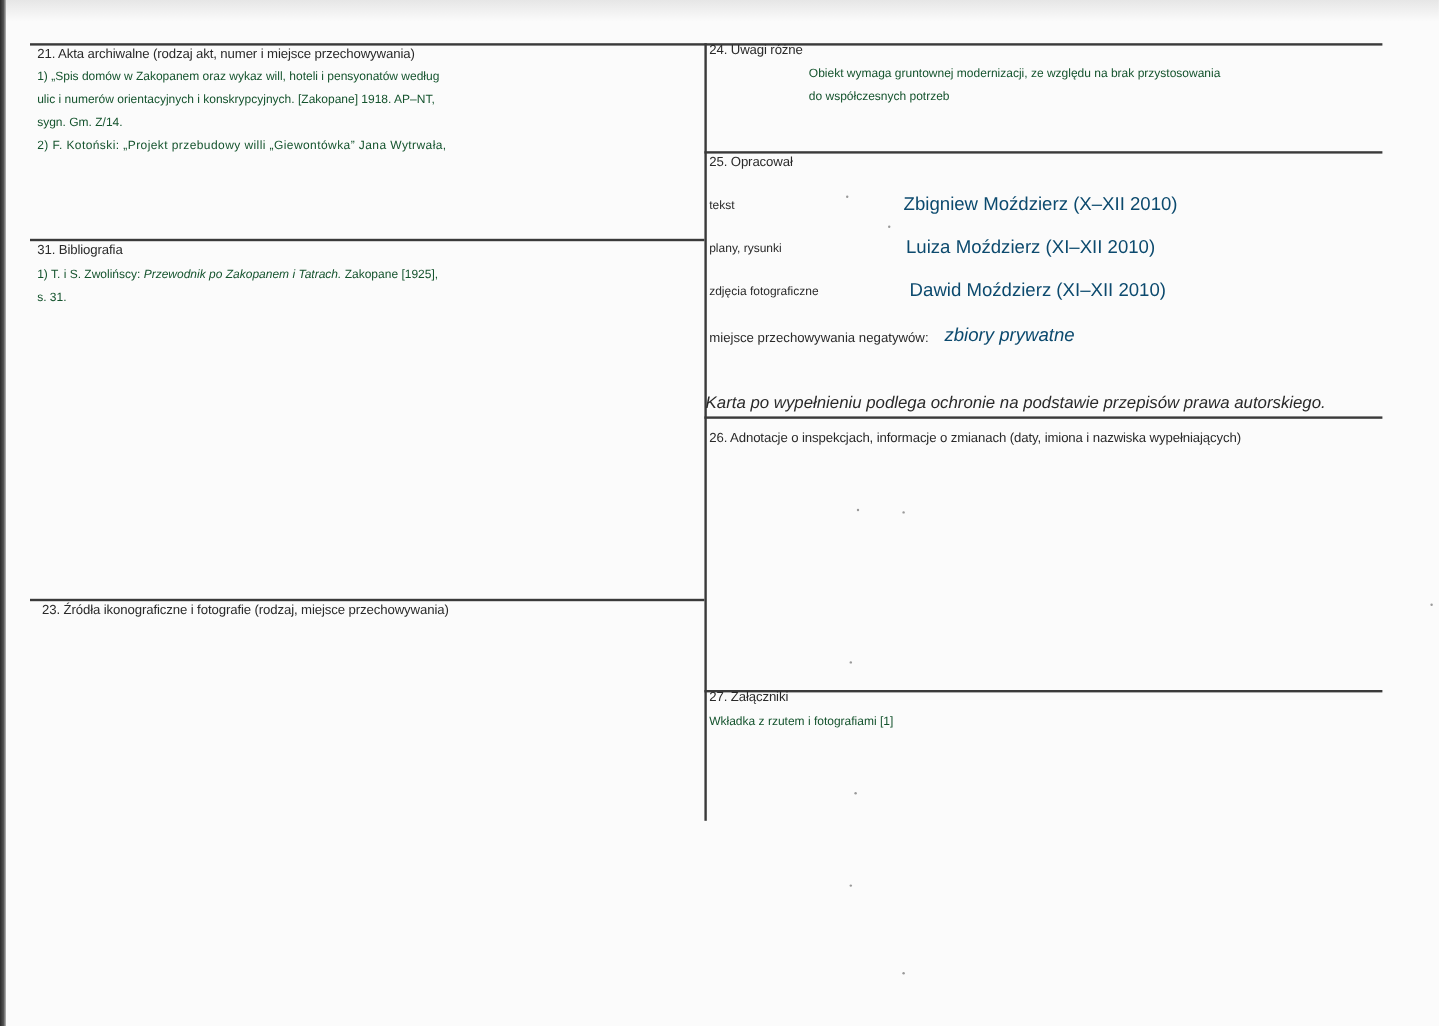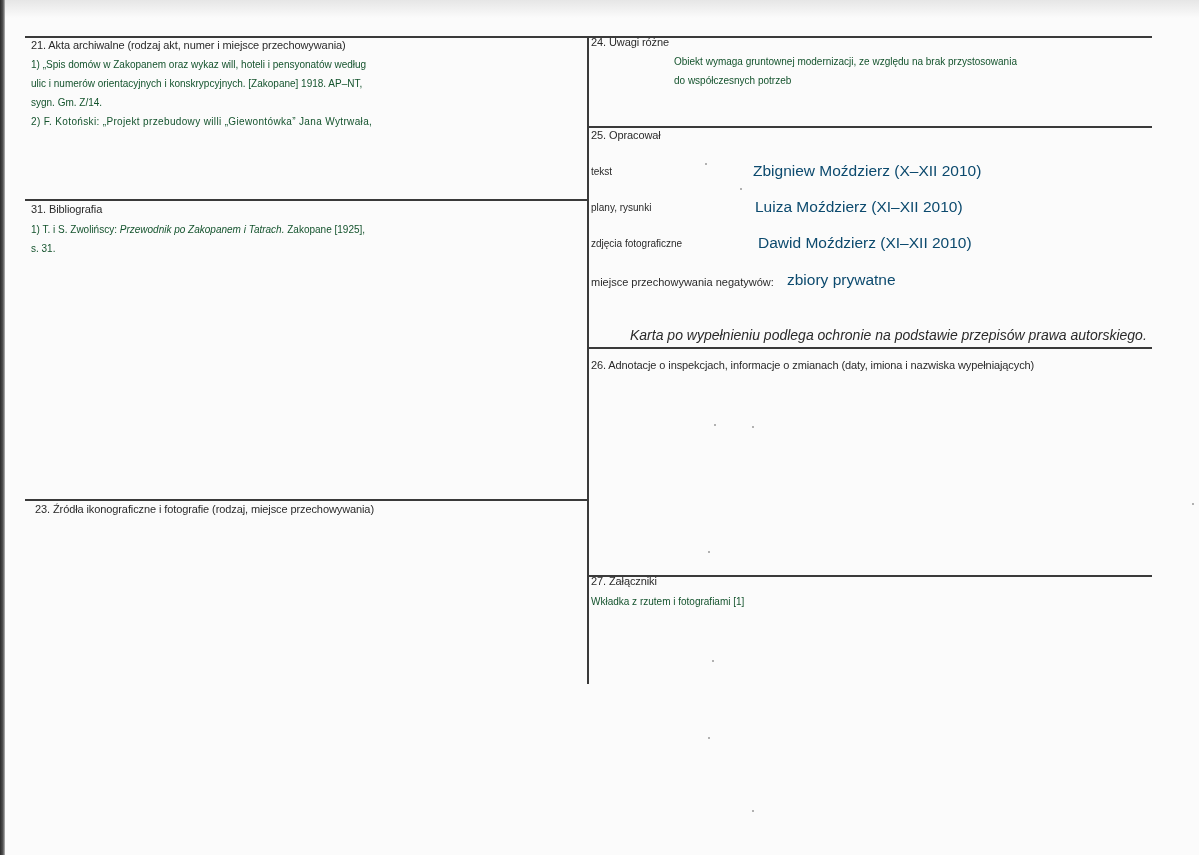--- a/index.html
+++ b/index.html
@@ -23,21 +23,21 @@
     .label { position: absolute; font-size: 11px; color: #2a2a2a; white-space: nowrap; letter-spacing: -0.1px; }
     .body-text { position: absolute; font-size: 10px; line-height: 19px; color: #14532d; }
     .body-text .line { display: block; white-space: nowrap; }
     .mono-ish { letter-spacing: 0.35px; }
 
     .credit-row { position: absolute; left: 591px; height: 20px; }
     .credit-row .k { position: absolute; left: 0; top: 4px; font-size: 10px; color: #2a2a2a; white-space: nowrap; }
     .credit-row .v { position: absolute; top: 0; font-size: 15.5px; white-space: nowrap; color: #0c4a6e; }
 
     .notice {
-      position: absolute; left: 630px; top: 327px; font-size: 14px; font-style: italic;
+      position: absolute; left: 588px; top: 327px; font-size: 14px; font-style: italic;
       color: #2a2a2a; white-space: nowrap;
     }
     .dot { position: absolute; width: 2px; height: 2px; background: #999; border-radius: 1px; }
   </style>
 </head>
 <body>
 
 <div class="page-top-shade"></div>
 <div class="page-edge-left"></div>
 
@@ -80,21 +80,21 @@
 <div class="credit-row" style="top:198px;">
   <span class="k">plany, rysunki</span>
   <span class="v" style="left:164px;">Luiza Moździerz (XI–XII 2010)</span>
 </div>
 <div class="credit-row" style="top:234px;">
   <span class="k">zdjęcia fotograficzne</span>
   <span class="v" style="left:167px;">Dawid Moździerz (XI–XII 2010)</span>
 </div>
 <div class="credit-row" style="top:271px;">
   <span class="k" style="font-size:11px; top:5px;">miejsce przechowywania negatywów:</span>
-  <span class="v" style="left:196px;">zbiory prywatne</span>
+  <span class="v" style="left:196px;font-style:italic;">zbiory prywatne</span>
 </div>
 
 <div class="notice">Karta po wypełnieniu podlega ochronie na podstawie przepisów prawa autorskiego.</div>
 
 <div class="label" style="left:591px; top:359px;">26. Adnotacje o inspekcjach, informacje o zmianach (daty, imiona i nazwiska wypełniających)</div>
 
 <div class="label" style="left:591px; top:575px;">27. Załączniki</div>
 <div class="body-text" style="left:591px; top:592px;">
   <span class="line">Wkładka z rzutem i fotografiami [1]</span>
 </div>

